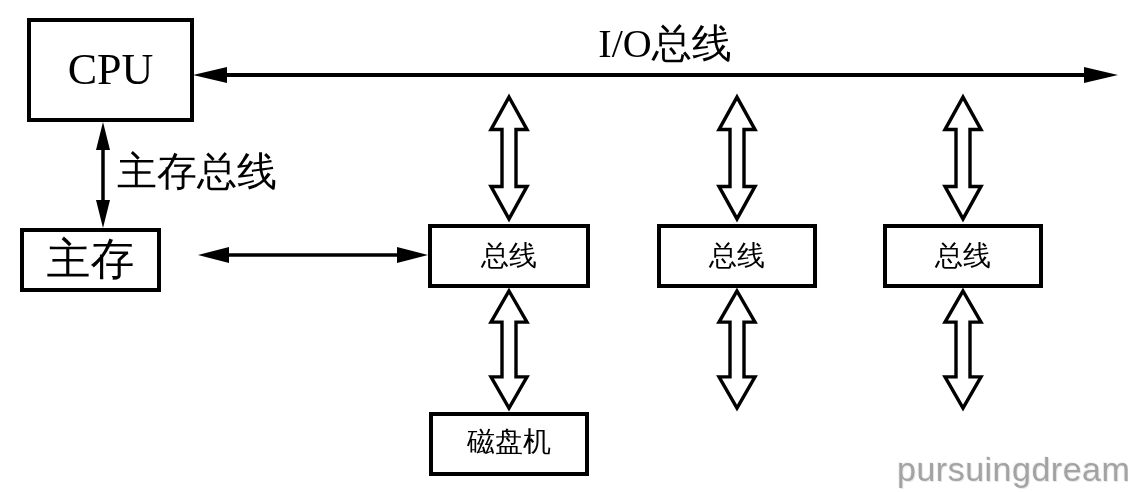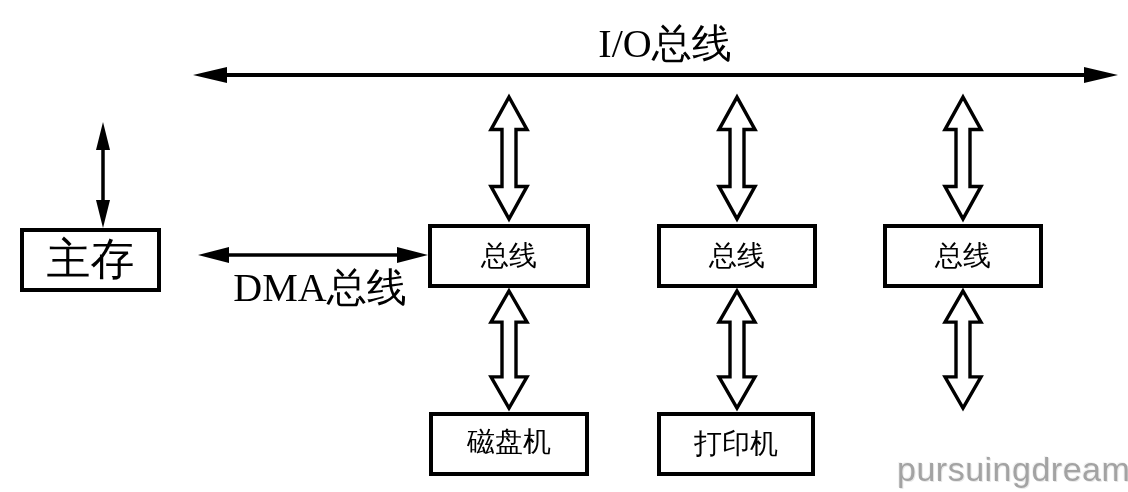--- a/index.html
+++ b/index.html
@@ -43,47 +43,50 @@
     text-shadow: -1px -1px 0 #f2f2f2, 1px 1px 0 #e8e8e8;
     letter-spacing: 0.5px;
     white-space: nowrap;
   }
 </style>
 </head>
 <body>
 
 <div class="stage">
 
+  <div class="box" style="left:27px; top:18px; width:167px; height:104px; font-size:44px;">
+    <span>CPU</span>
+  </div>
 
   <div class="box" style="left:20px; top:228px; width:141px; height:64px; font-size:44px;">
     <span>主存</span>
   </div>
 
   <svg class="conn" style="left:193px; top:61px;" width="925" height="28">
     <line x1="28" y1="14" x2="897" y2="14" stroke="#000" stroke-width="4"></line>
     <polygon points="0,14 34,6 34,22" fill="#000"></polygon>
     <polygon points="925,14 891,6 891,22" fill="#000"></polygon>
   </svg>
 
   <div class="lbl center-x" style="left:665px; top:24px;">I/O总线</div>
 
   <svg class="conn" style="left:92px; top:122px;" width="22" height="106">
     <line x1="11" y1="24" x2="11" y2="82" stroke="#000" stroke-width="3.5"></line>
     <polygon points="11,0 4,28 18,28" fill="#000"></polygon>
     <polygon points="11,106 4,78 18,78" fill="#000"></polygon>
   </svg>
 
+  <div class="lbl" style="left:117px; top:152px;">主存总线</div>
 
   <svg class="conn" style="left:198px; top:242px;" width="230" height="26">
     <line x1="26" y1="13" x2="204" y2="13" stroke="#000" stroke-width="3.5"></line>
     <polygon points="0,13 31,5 31,21" fill="#000"></polygon>
     <polygon points="230,13 199,5 199,21" fill="#000"></polygon>
   </svg>
 
-  <div class="lbl center-x" style="left:320px; top:268px;">DMA总线</div>
 
   <div class="box" style="left:428px; top:224px; width:162px; height:64px;">
     <span>总线</span>
   </div>
   <div class="box" style="left:657px; top:224px; width:160px; height:64px;">
     <span>总线</span>
   </div>
   <div class="box" style="left:883px; top:224px; width:160px; height:64px;">
     <span>总线</span>
   </div>
@@ -104,19 +107,16 @@
   <svg class="conn" style="left:715px; top:289px;" width="44" height="121" viewBox="0 0 44 124" preserveAspectRatio="none">
     <polygon points="22,2 40,34 29,34 29,90 40,90 22,122 4,90 15,90 15,34 4,34" fill="#fff" stroke="#000" stroke-width="3.4"></polygon>
   </svg>
   <svg class="conn" style="left:941px; top:289px;" width="44" height="121" viewBox="0 0 44 124" preserveAspectRatio="none">
     <polygon points="22,2 40,34 29,34 29,90 40,90 22,122 4,90 15,90 15,34 4,34" fill="#fff" stroke="#000" stroke-width="3.4"></polygon>
   </svg>
 
   <div class="box" style="left:429px; top:412px; width:160px; height:64px;font-family:Liberation Mono, monospace;">
     <span>磁盘机</span>
   </div>
-  <div class="box" style="left:657px; top:412px; width:158px; height:64px;">
-    <span>打印机</span>
-  </div>
 
   <div class="watermark">pursuingdreams</div>
 
 </div>
 
 </body></html>

